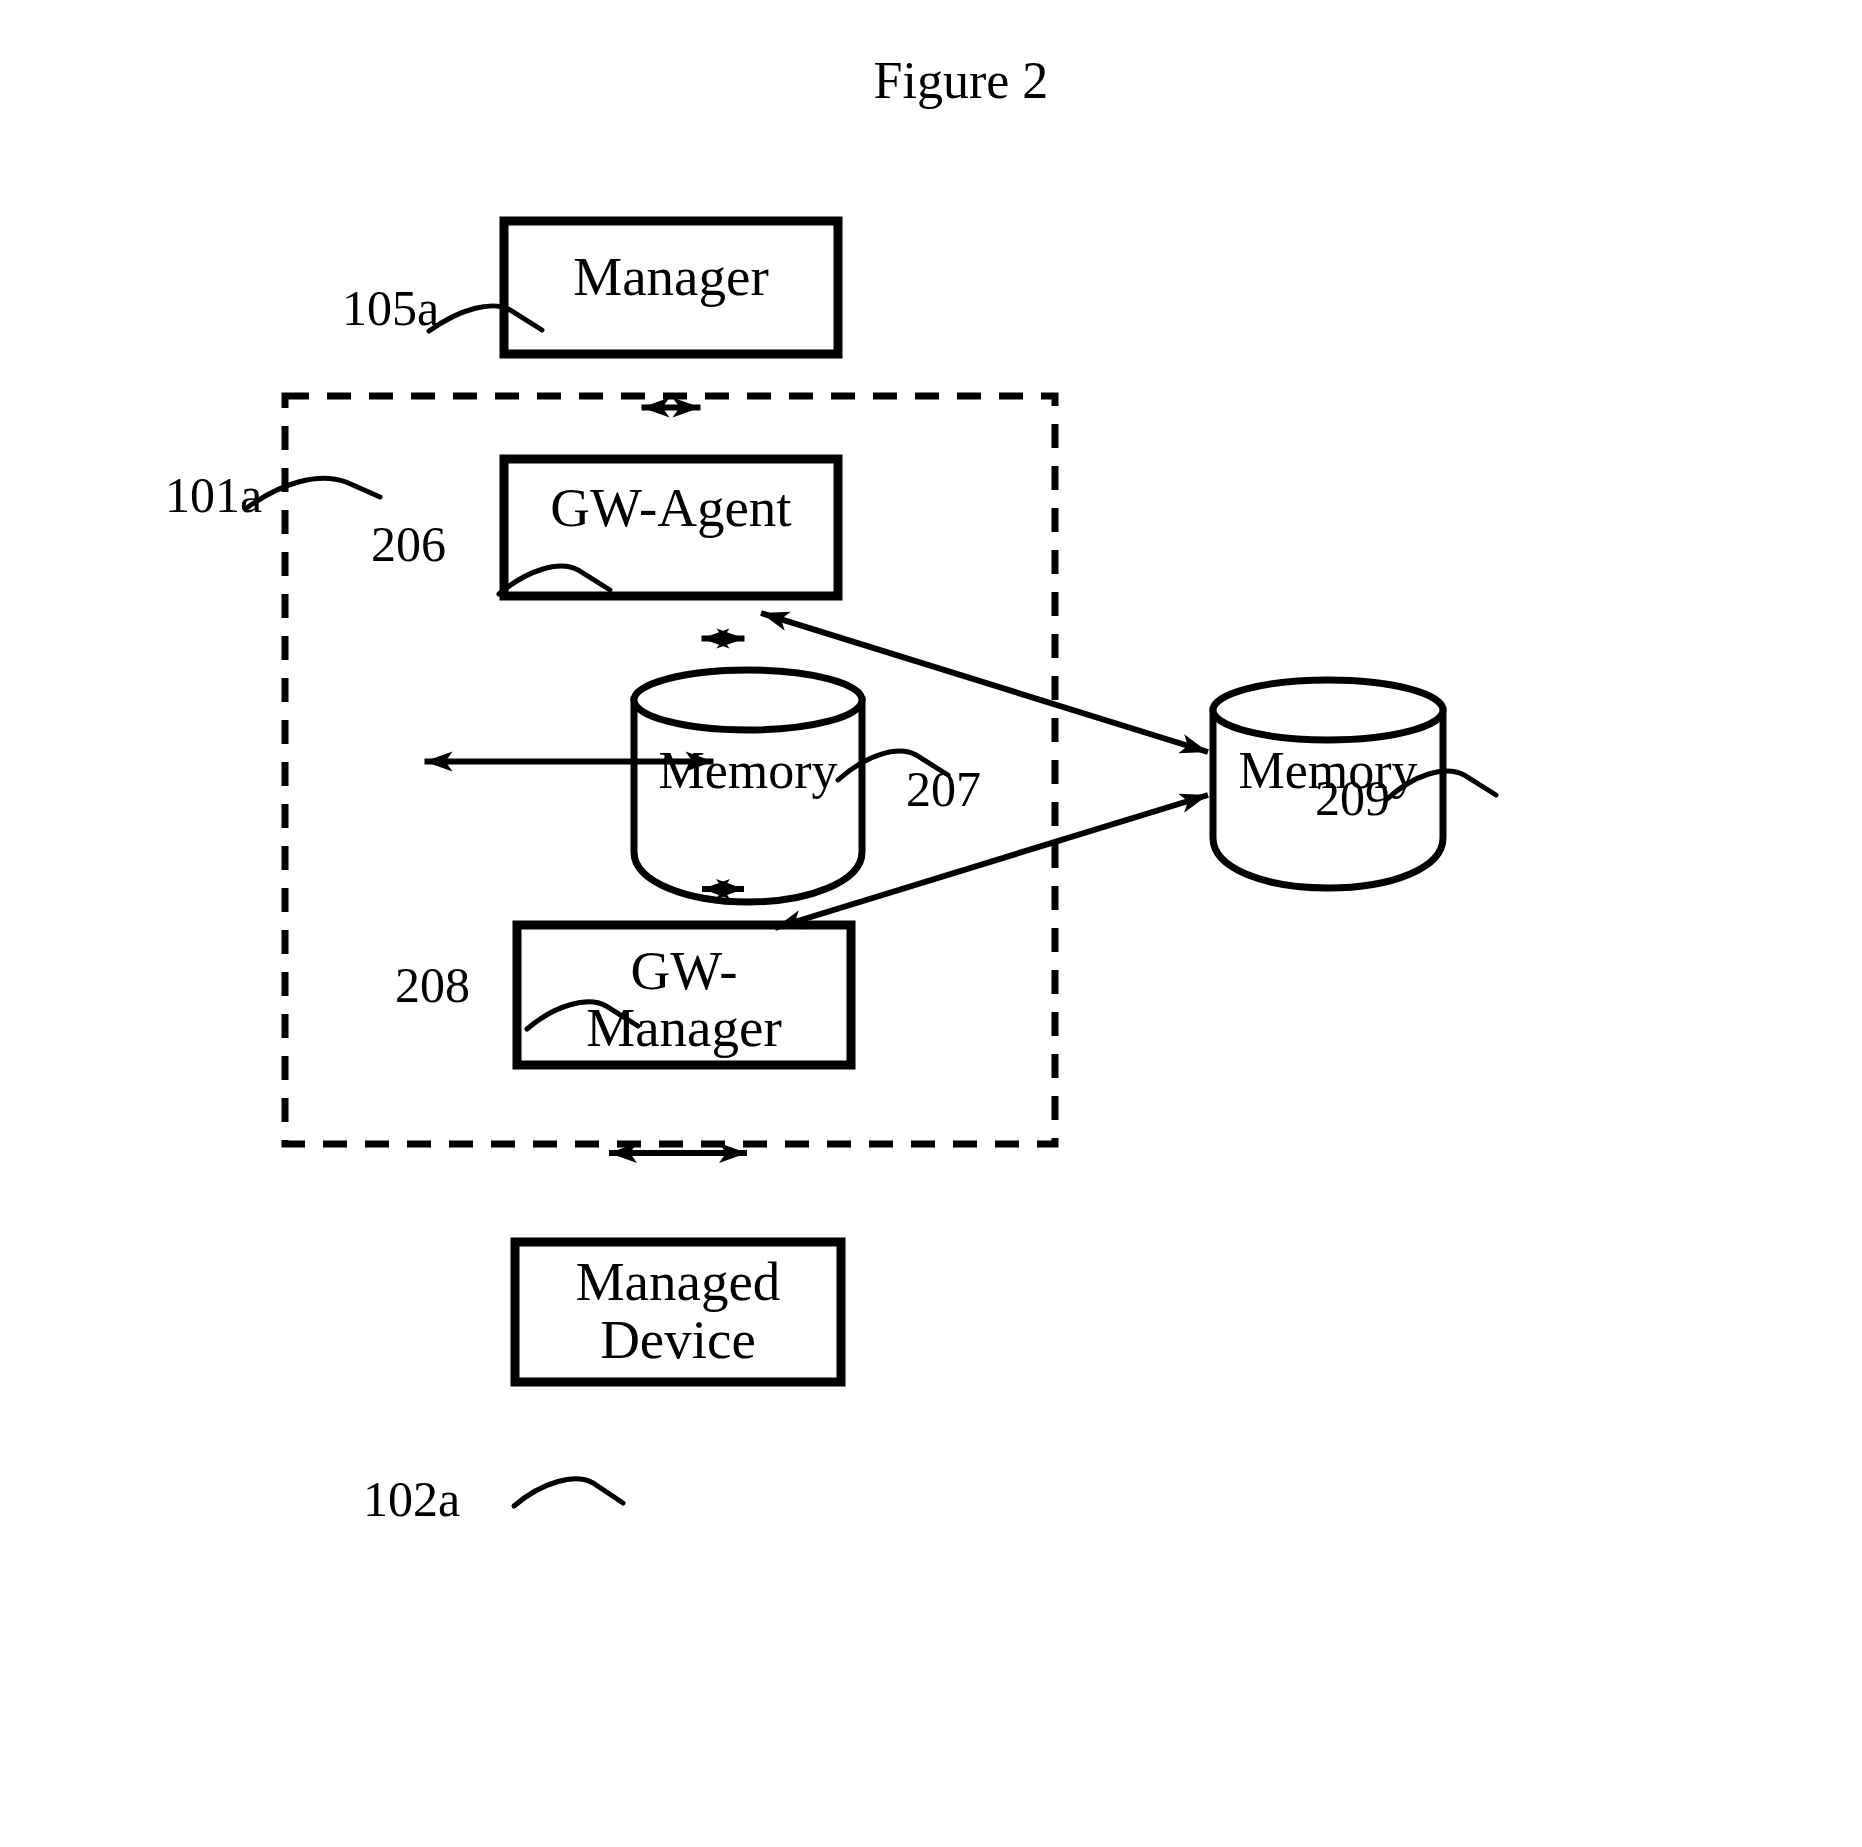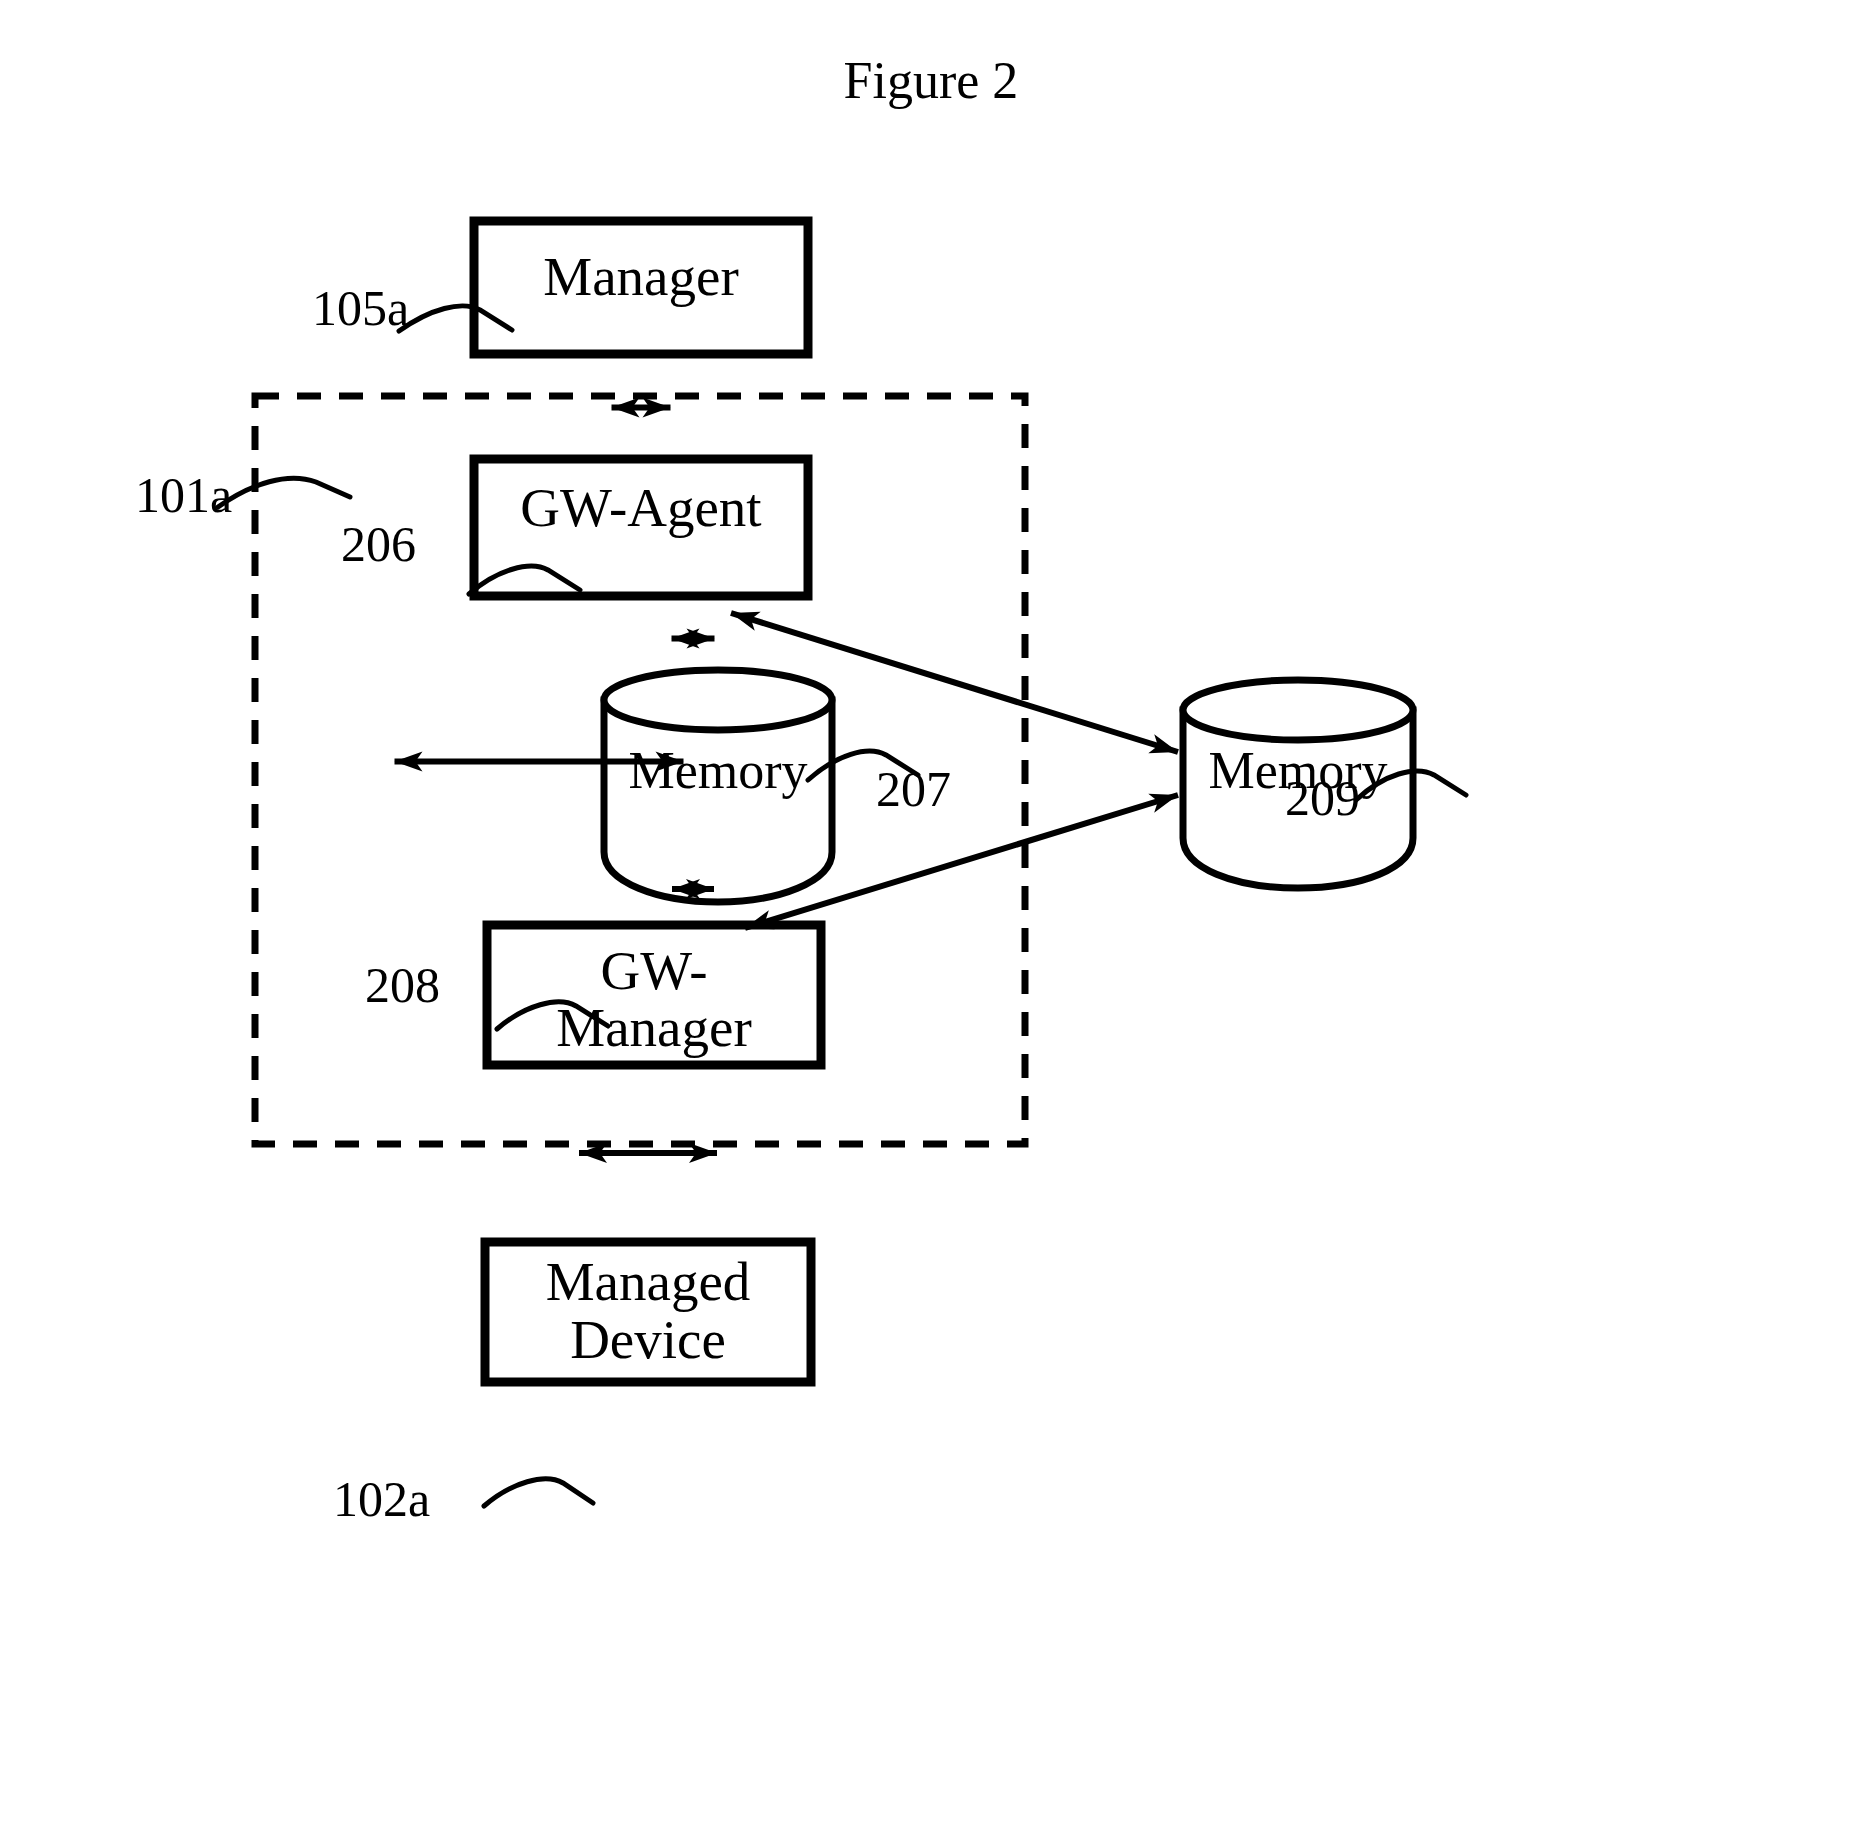--- a/index.html
+++ b/index.html
@@ -11,20 +11,21 @@
     width: 1862px;
     height: 1847px;
     font-family: "Liberation Serif", "DejaVu Serif", serif;
     color: #000000;
     position: relative;
     overflow: hidden;
   }
   #figure-root {
     position: absolute;
     inset: 0;
+    margin-left: 30px;
   }
   svg#fig {
     display: block;
     width: 1862px;
     height: 1847px;
   }
   .box-rect {
     fill: #ffffff;
     stroke: #000000;
     stroke-width: 9;

